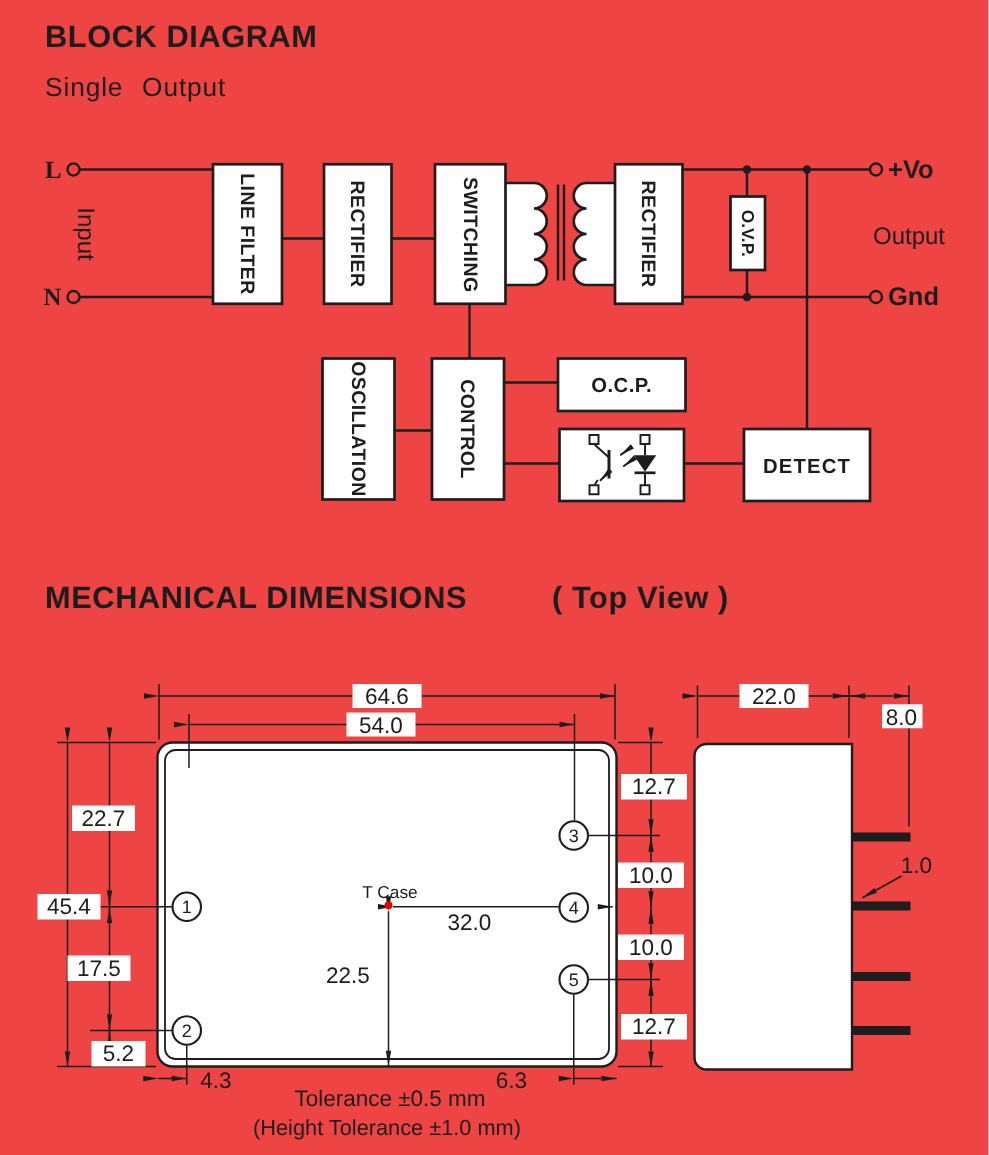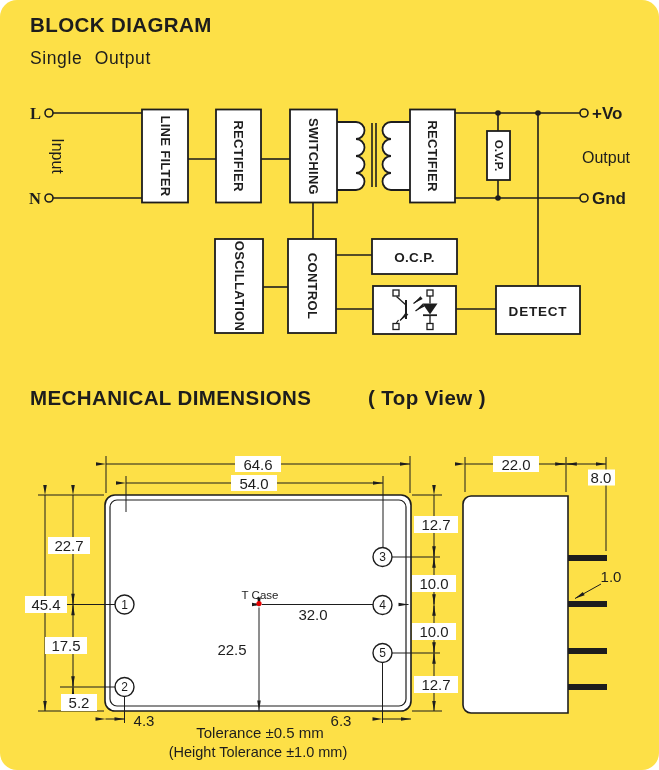--- a/index.html
+++ b/index.html
@@ -1,16 +1,16 @@
 <!DOCTYPE html>
 <html><head>
 <meta charset="utf-8">
 <style>
   html,body{margin:0;padding:0;background:#ffffff;}
-  .page{position:relative;width:659px;height:770px;background:#fde047;overflow:hidden;border-radius:17px;}
+  .page{position:relative;width:659px;height:770px;background:#ef4444;overflow:hidden;}
   svg{display:block;}
   text{font-family:"Liberation Sans","DejaVu Sans",sans-serif;fill:#1d1d1d;}
   .t-title{font-size:20.5px;font-weight:bold;letter-spacing:.4px;}
   .t-sub{font-size:17.5px;word-spacing:7px;letter-spacing:.6px;}
   .t-block{font-size:13px;font-weight:bold;letter-spacing:.3px;}
   .t-block-sm{font-size:11.5px;font-weight:bold;}
   .t-term{font-size:17px;font-weight:bold;}
   .t-serif{font-family:"Liberation Serif","DejaVu Serif",serif;font-size:16.5px;font-weight:bold;}
   .t-io{font-size:16px;}
   .t-dim{font-size:15px;}

